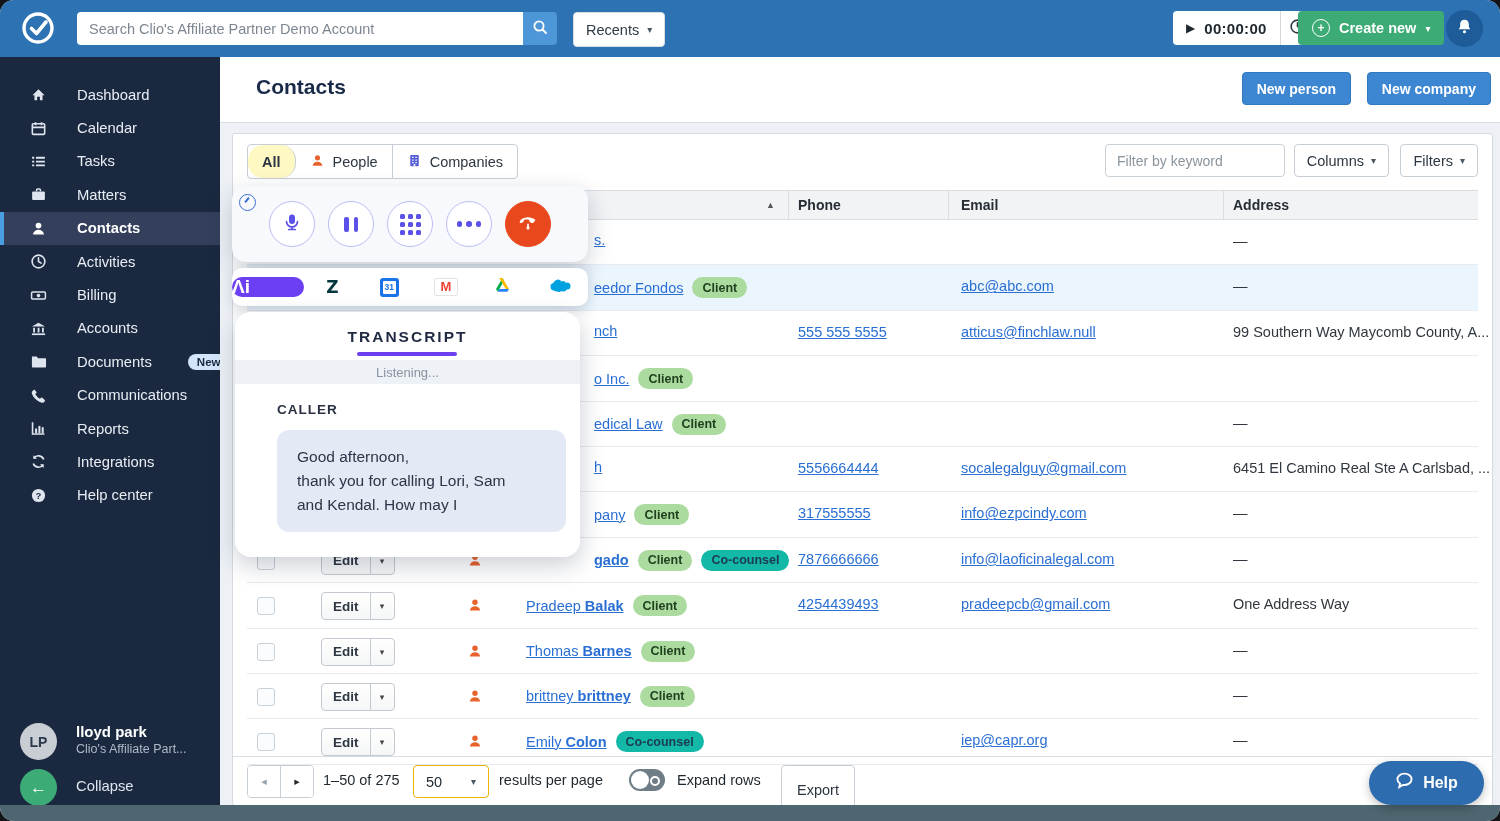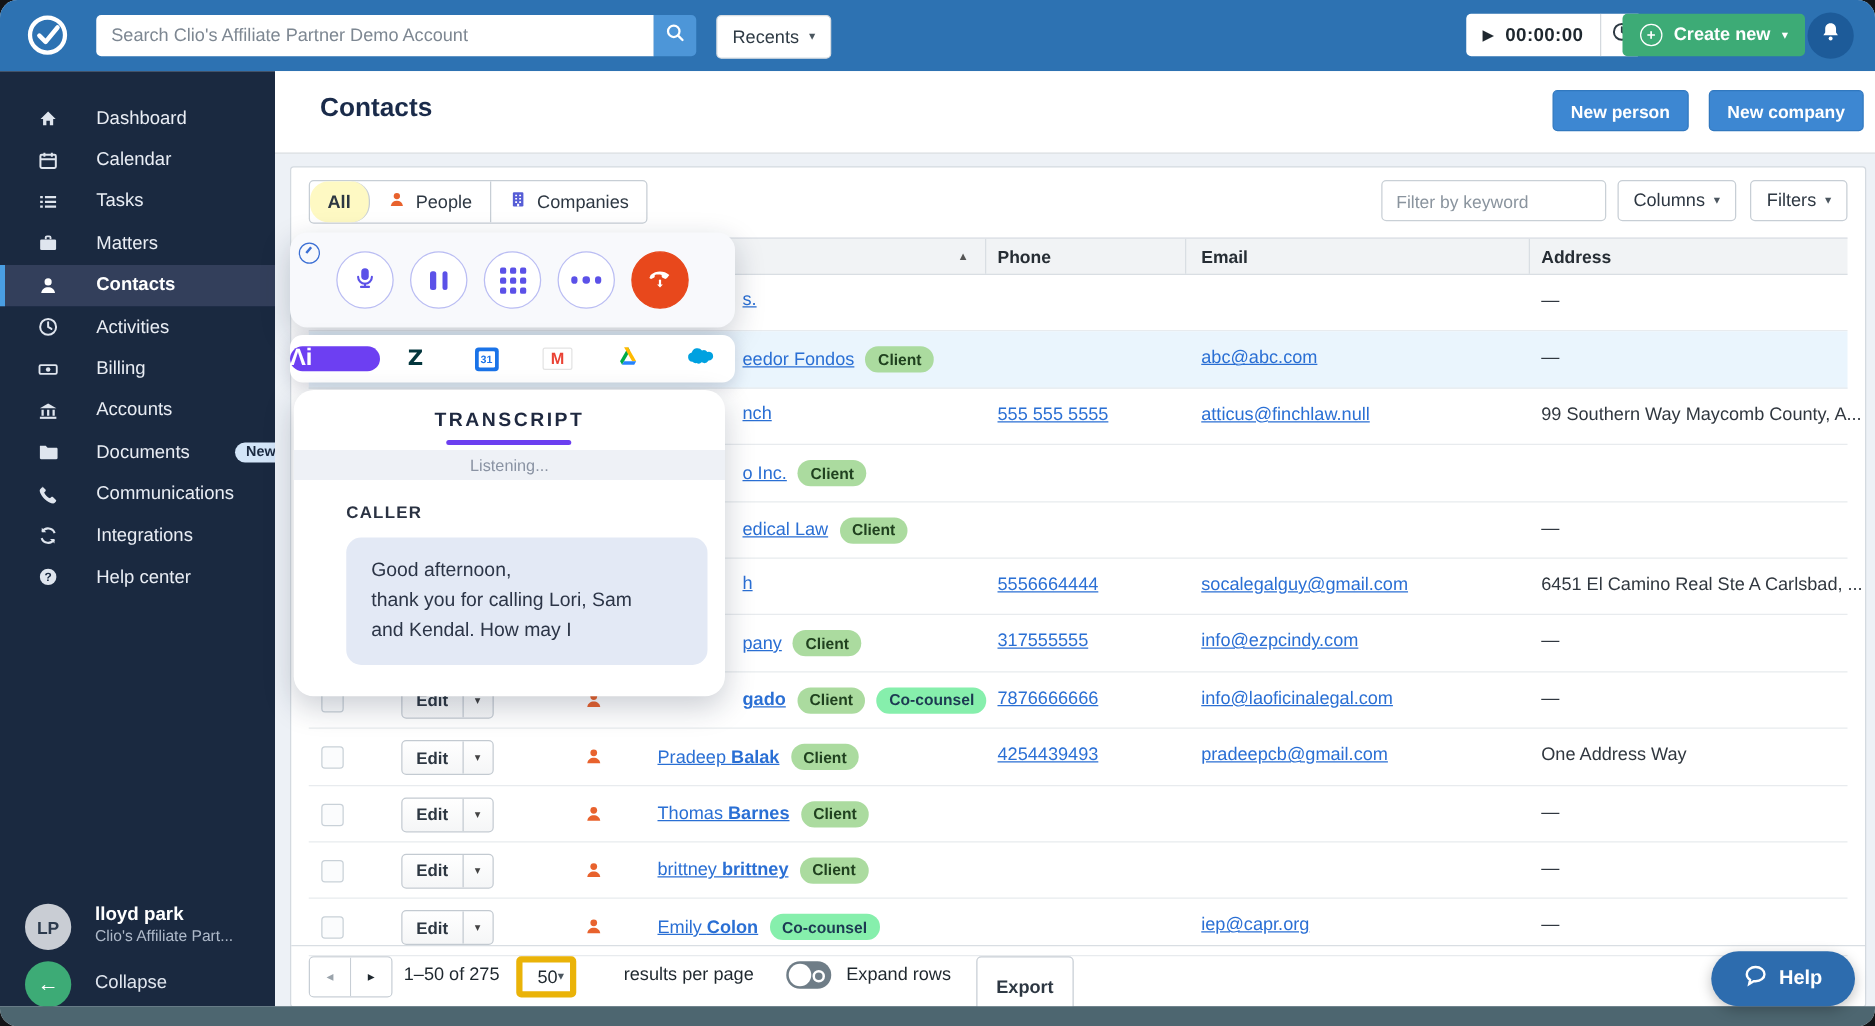--- a/index.html
+++ b/index.html
@@ -67,38 +67,38 @@
   .cb{position:absolute;left:10px;top:14px;width:16px;height:16px;border:1px solid #c9d1d8;border-radius:3px;background:#fbfcfd;cursor:pointer;}
   .editbtn{position:absolute;left:74px;top:9px;height:26px;display:flex;border:1px solid #c3cad1;border-radius:4px;overflow:hidden;background:linear-gradient(#fff,#f5f6f7);cursor:pointer;}
   .e-l{display:flex;align-items:center;padding:0 11px;font-size:13.5px;font-weight:600;color:#2d3742;}
   .e-c{display:flex;align-items:center;justify-content:center;width:23px;border-left:1px solid #c3cad1;font-size:9px;color:#444;}
   .ptype{position:absolute;left:220px;top:14px;width:16px;height:16px;}
   .name{position:absolute;left:279px;top:12px;display:flex;align-items:center;gap:9px;font-size:14.5px;white-space:nowrap;}
   .frag{text-decoration:underline;color:#2a6fd4;}
   .name.obs .frag{margin-left:68px;}
   .badge{height:21px;display:flex;align-items:center;border-radius:11px;padding:0 10px;font-size:12.5px;font-weight:bold;}
   .badge.client{background:#abdb9f;color:#20411f;}
-  .badge.cocounsel{background:#86efac;color:#1c3a52;}
+  .badge.cocounsel{background:#14b8a6;color:#1c3a52;}
   .phone{position:absolute;left:551px;top:13px;font-size:14.5px;}
   .email{position:absolute;left:714px;top:13px;font-size:14.5px;}
   .addr{position:absolute;left:986px;top:13px;font-size:14.5px;color:#30373f;white-space:nowrap;}
 
   
   .tfoot{position:absolute;left:0;right:0;bottom:0;height:48px;border-top:1px solid #d9dee3;}
   .pgroup{position:absolute;left:14px;top:8px;display:flex;border:1px solid #c7ced5;border-radius:4px;overflow:hidden;}
   .pbtn{width:32px;height:31px;background:#fff;display:flex;align-items:center;justify-content:center;font-size:11px;color:#1e272e;cursor:pointer;}
   .pbtn.prev{border-right:1px solid #c7ced5;color:#9aa3ab;}
   .range{position:absolute;left:90px;top:15px;font-size:14.5px;color:#1e272e;}
-  .psize{position:absolute;left:180px;top:8px;width:48px;height:33px;border:5px solid #eab308;border-radius:4px;background:#fff;display:flex;align-items:center;justify-content:space-between;padding:0 12px;box-sizing:border-box;font-size:14.5px;color:#1e272e;cursor:pointer;}
+  .psize{position:absolute;left:180px;top:8px;width:76px;height:33px;border:1px solid #eab308;border-radius:4px;background:#fff;display:flex;align-items:center;justify-content:space-between;padding:0 12px;box-sizing:border-box;font-size:14.5px;color:#1e272e;cursor:pointer;}
   .perpage{position:absolute;left:266px;top:15px;font-size:14.5px;color:#1e272e;}
   .toggle{position:absolute;left:396px;top:12px;width:36px;height:22px;background:#6f7d87;border-radius:11px;cursor:pointer;}
   .toggle .knob{position:absolute;left:2px;top:2px;width:18px;height:18px;border-radius:50%;background:#fff;}
   .toggle .ring{position:absolute;right:5px;top:7px;width:6px;height:6px;border:2px solid #fff;border-radius:50%;}
   .expand-label{position:absolute;left:444px;top:15px;font-size:14.5px;color:#1e272e;}
-  .export-btn{position:absolute;left:548px;top:8px;height:49px;background:#fff;border:1px solid #c7ced5;border-radius:4px;display:flex;align-items:center;padding:0 15px;font-size:14.5px;color:#2d3742;cursor:pointer;box-sizing:border-box;font-weight:bold;}
+  .export-btn{position:absolute;left:548px;top:8px;height:49px;background:#fff;border:1px solid #c7ced5;border-radius:4px;display:flex;align-items:center;padding:0 15px;font-size:14.5px;color:#2d3742;cursor:pointer;box-sizing:border-box;}
 
   
   .widget{left:232px;top:186px;width:356px;z-index:50;}
   .wcard{position:absolute;background:#f8f9fc;border-radius:14px;box-shadow:0 8px 24px rgba(20,30,60,.22);}
   .controls{left:0;top:0;width:356px;height:76px;display:flex;align-items:center;justify-content:center;gap:13px;}
   .handle-ic{position:absolute;left:7px;top:8px;width:15px;height:15px;border:1.6px solid #3b6fd4;border-radius:50%;}
   .handle-ic::after{content:"";position:absolute;left:6px;top:2px;width:1.8px;height:6px;background:#3b6fd4;transform:rotate(40deg);}
   .cbtn{width:46px;height:46px;border-radius:50%;background:#fff;border:1.6px solid #babdf3;display:flex;align-items:center;justify-content:center;cursor:pointer;box-sizing:border-box;}
   .cbtn.hangup{background:#e8481c;border-color:#e8481c;}
   .pausebars{display:flex;gap:5px;}
@@ -261,20 +261,31 @@
         <span class="sic">
             <svg viewBox="0 0 16 16" width="17" height="17">
               <path d="M3.7 2.1 6 4.4c.3.3.3.9 0 1.2l-1 1c.6 1.6 2.8 3.8 4.4 4.4l1-1c.3-.3.9-.3 1.2 0l2.3 2.3c.3.3.3.8 0 1.1l-1.1 1.1c-1 1-4.9-.5-7.7-3.3S1 5.2 2 4.2l1.1-1.1c.2-.3.4-.2.6-.1z" fill="#dfe5ee"></path>
             </svg>
           </span>
         <span>Communications</span>
       </div>
       <div class="nav-item">
         <span class="sic">
             <svg viewBox="0 0 16 16" width="17" height="17">
+              <path d="M2.4 2.2v11h11.2" fill="none" stroke="#dfe5ee" stroke-width="1.5"></path>
+              <rect x="4.8" y="8" width="1.9" height="4.2" fill="#dfe5ee"></rect>
+              <rect x="7.9" y="5.6" width="1.9" height="6.6" fill="#dfe5ee"></rect>
+              <rect x="11" y="6.8" width="1.9" height="5.4" fill="#dfe5ee"></rect>
+            </svg>
+          </span>
+        <span>Reports</span>
+      </div>
+      <div class="nav-item">
+        <span class="sic">
+            <svg viewBox="0 0 16 16" width="17" height="17">
               <path d="M12.9 6.1A5.2 5.2 0 0 0 3.6 5" fill="none" stroke="#dfe5ee" stroke-width="1.6"></path>
               <path d="M3.2 2v3.4h3.4z" fill="#dfe5ee"></path>
               <path d="M3.1 9.9a5.2 5.2 0 0 0 9.3 1.1" fill="none" stroke="#dfe5ee" stroke-width="1.6"></path>
               <path d="M12.8 14v-3.4H9.4z" fill="#dfe5ee"></path>
             </svg>
           </span>
         <span>Integrations</span>
       </div>
       <div class="nav-item">
         <span class="sic">

